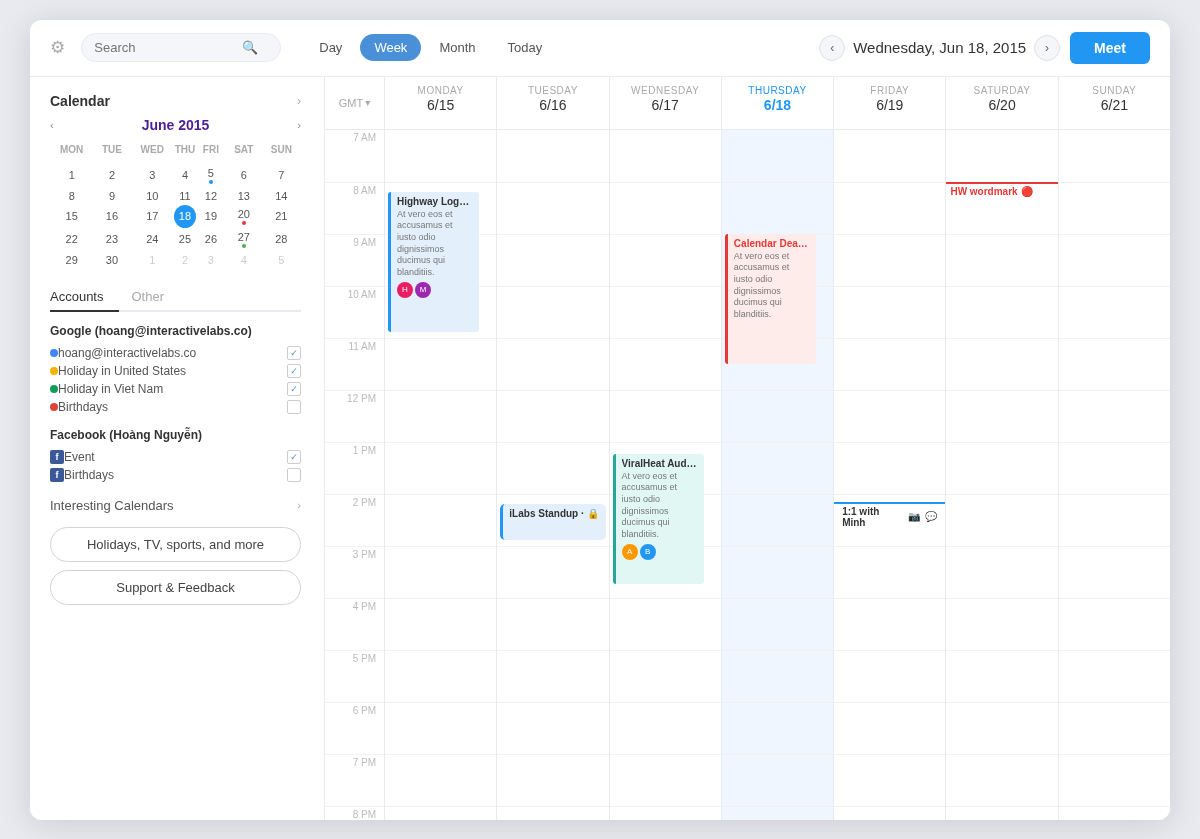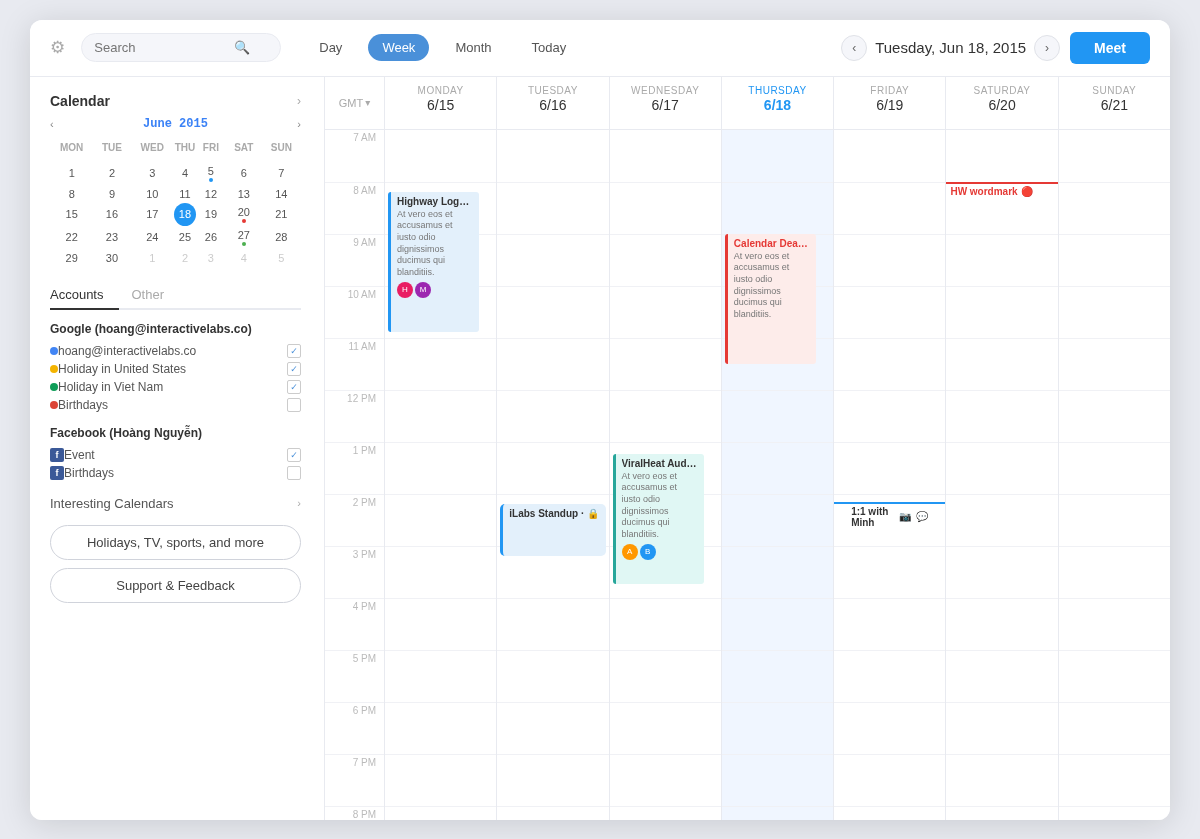--- a/index.html
+++ b/index.html
@@ -31,36 +31,37 @@
       gap: 16px;
       flex-shrink: 0;
     }
     .gear-icon { color: #aaa; cursor: pointer; font-size: 17px; }
     .search-bar {
       display: flex;
       align-items: center;
       background: #f5f6fa;
       border-radius: 20px;
       padding: 6px 12px;
+      gap: 8px;
       width: 200px;
       border: 1px solid #e8eaf0;
     }
     .search-input {
       border: none;
       background: transparent;
       outline: none;
       font-size: 13px;
       color: #555;
       width: 140px;
     }
     .search-icon { color: #aaa; font-size: 13px; }
     .nav-buttons {
       display: flex;
       align-items: center;
-      gap: 12px;
+      gap: 4px;
       margin-left: 8px;
     }
     .nav-btn {
       padding: 6px 14px;
       border-radius: 20px;
       border: none;
       background: transparent;
       font-size: 13px;
       cursor: pointer;
       color: #555;
@@ -132,21 +133,21 @@
     .calendar-title { font-size: 14px; font-weight: 600; color: #333; }
     .calendar-header-arrow { color: #aaa; cursor: pointer; font-size: 12px; }
     
     .mini-cal { padding: 0 20px; }
     .mini-cal-header {
       display: flex;
       align-items: center;
       justify-content: space-between;
       margin-bottom: 8px;
     }
-    .mini-cal-title { font-size: 12px; font-weight: 600; color: #3b82f6; font-family: Liberation Mono, monospace; }
+    .mini-cal-title { font-size: 14px; font-weight: 600; color: #4c1d95; }
     .mini-cal-arrow { cursor: pointer; font-size: 11px; color: #888; }
     .mini-cal-grid { width: 100%; border-collapse: collapse; }
     .mini-cal-grid th {
       font-size: 10px;
       color: #aaa;
       font-weight: 600;
       text-align: center;
       padding: 3px 0;
     }
     .mini-cal-grid td {
@@ -389,21 +390,21 @@
     </div>
     <div class="nav-buttons">
       <button class="nav-btn">Day</button>
       <button class="nav-btn active">Week</button>
       <button class="nav-btn">Month</button>
       <button class="nav-btn">Today</button>
     </div>
     <div class="header-right">
       <div class="date-nav">
         <div class="date-nav-arrow">‹</div>
-        <span class="header-date">Tuesday, Jun 18, 2015</span>
+        <span class="header-date">Wednesday, Jun 18, 2015</span>
         <div class="date-nav-arrow">›</div>
       </div>
       <button class="meet-btn">Meet</button>
     </div>
   </div>
 
   <div class="main">
 
     <div class="sidebar">
       
@@ -646,21 +647,21 @@
               <div class="hour-cell"></div>
               <div class="hour-cell"></div>
               <div class="hour-cell"></div>
               <div class="hour-cell"></div>
               <div class="hour-cell"></div>
               <div class="hour-cell"></div>
               <div class="hour-cell"></div>
 
             </div>
 
-            <div class="standup-event" style="position:absolute; top:374px; height:52px; left:3px; right:3px;">
+            <div class="standup-event" style="position:absolute; top:374px; height:36px; left:3px; right:3px;text-align:right;">
               <div class="event-title">iLabs Standup · 🔒</div>
             </div>
           </div>
 
           <div class="day-col" style="position:relative;">
             <div style="height:884px;">
               <div class="hour-cell"></div>
               <div class="hour-cell"></div>
               <div class="hour-cell"></div>
               <div class="hour-cell"></div>
@@ -726,21 +727,21 @@
               <div class="hour-cell"></div>
               <div class="hour-cell"></div>
               <div class="hour-cell"></div>
               <div class="hour-cell"></div>
               <div class="hour-cell"></div>
 
             </div>
 
             <div style="position:absolute; top:372px; left:0; right:0; z-index:3;">
               <div style="height:2px; background:#2196f3; width:100%;"></div>
-              <div style="padding:2px 17px; font-size:10px; font-weight:600; color:#333; display:flex; align-items:center; gap:4px;">
+              <div style="padding:2px 8px; font-size:10px; font-weight:600; color:#333; display:flex; align-items:center; gap:4px;">
                 <span>1:1 with Minh</span>
                 <span>📷</span>
                 <span>💬</span>
               </div>
             </div>
           </div>
 
           <div class="day-col" style="position:relative;">
             <div style="height:884px;">
               <div class="hour-cell"></div>

